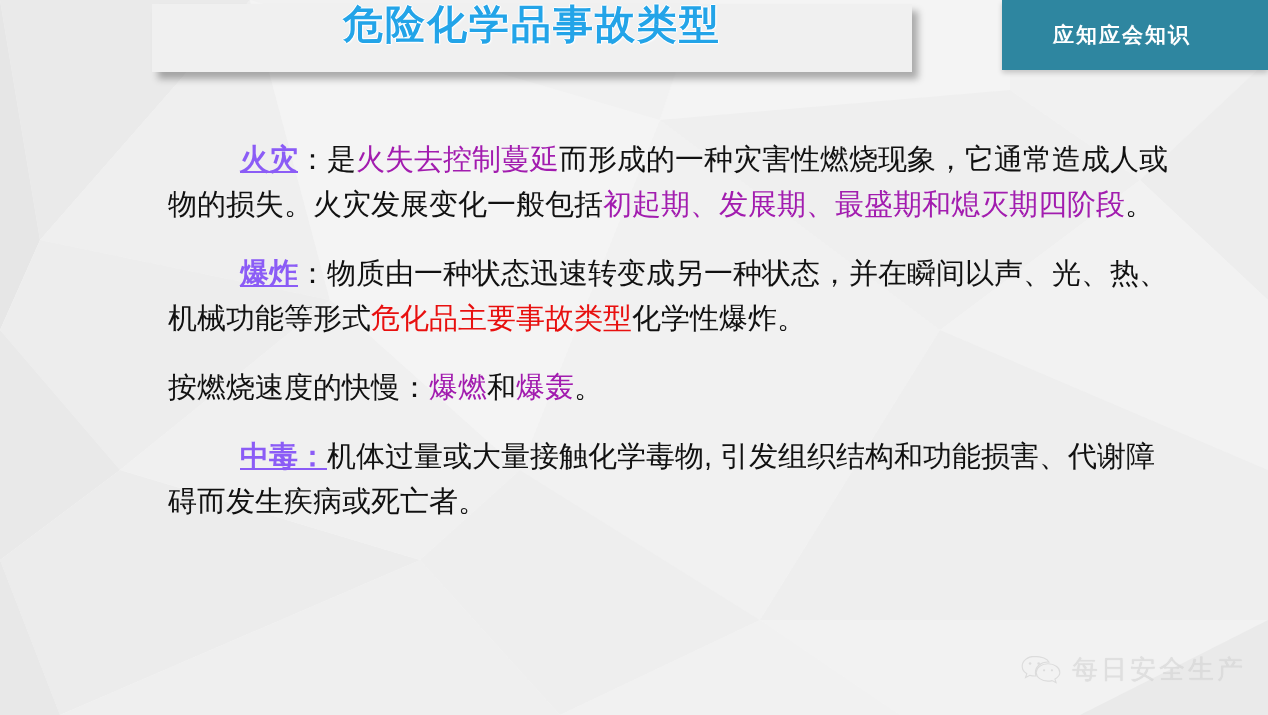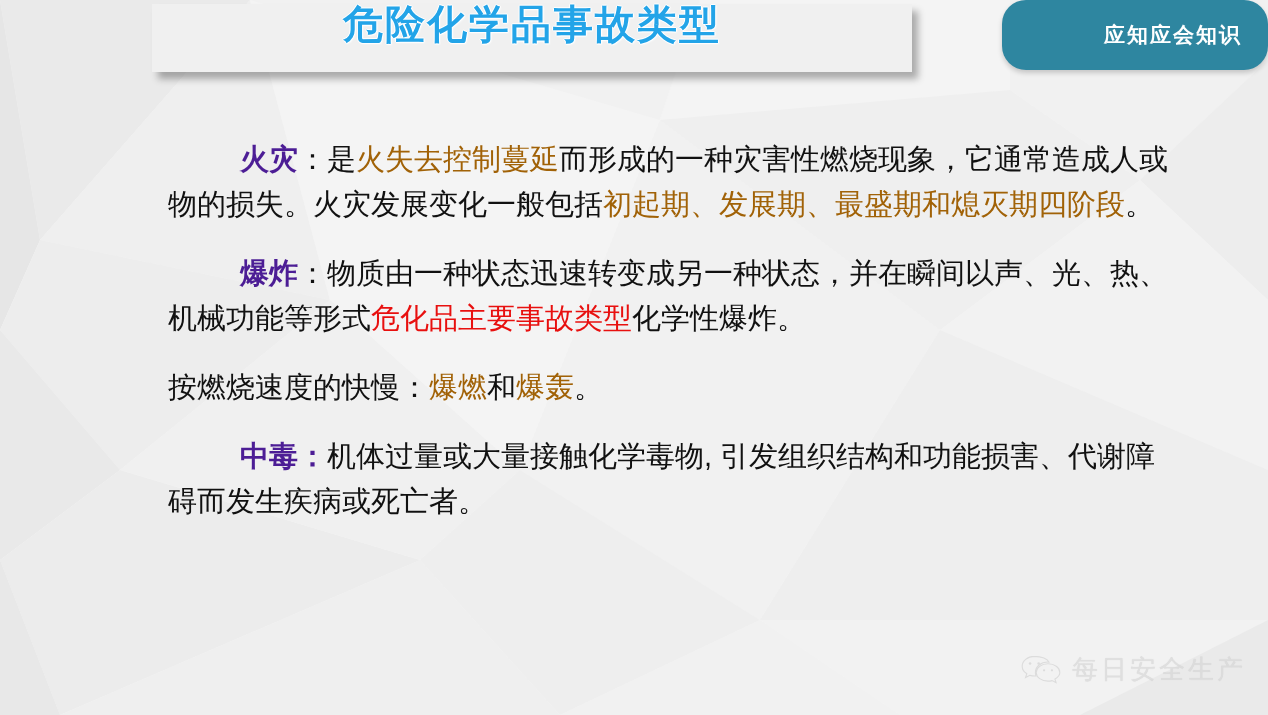--- a/index.html
+++ b/index.html
@@ -61,23 +61,22 @@
   #corner-badge {
     position: absolute;
     left: 1002px;
     top: 0px;
     width: 266px;
     height: 70px;
     background: #2e86a0;
     z-index: 3;
     display: flex;
     align-items: center;
-    justify-content: flex-end;
+    justify-content: center;
     box-shadow: 0 3px 5px rgba(0,0,0,0.18);
-    border-radius: 24px;
   }
   #corner-badge-text {
     color: #ffffff;
     font-size: 21px;
     font-weight: bold;
     letter-spacing: 2px;
     padding-right: 26px;
     white-space: nowrap;
   }
 
@@ -101,28 +100,29 @@
   }
   .para.tight + .para.tight {
     margin-top: 0;
     margin-left: 8px;
   }
   .indent {
     display: inline-block;
     width: 72px;
   }
   .k-red {
-    color: #4c1d95;
+    color: #8b5cf6;
     font-weight: bold;
+    text-decoration: underline;
   }
   .t-red {
     color: #e8100f;
   }
   .t-purple {
-    color: #a16207;
+    color: #a21caf;
   }
   .t-black {
     color: #111111;
   }
 
   
   #watermark {
     position: absolute;
     right: 22px;
     bottom: 28px;

